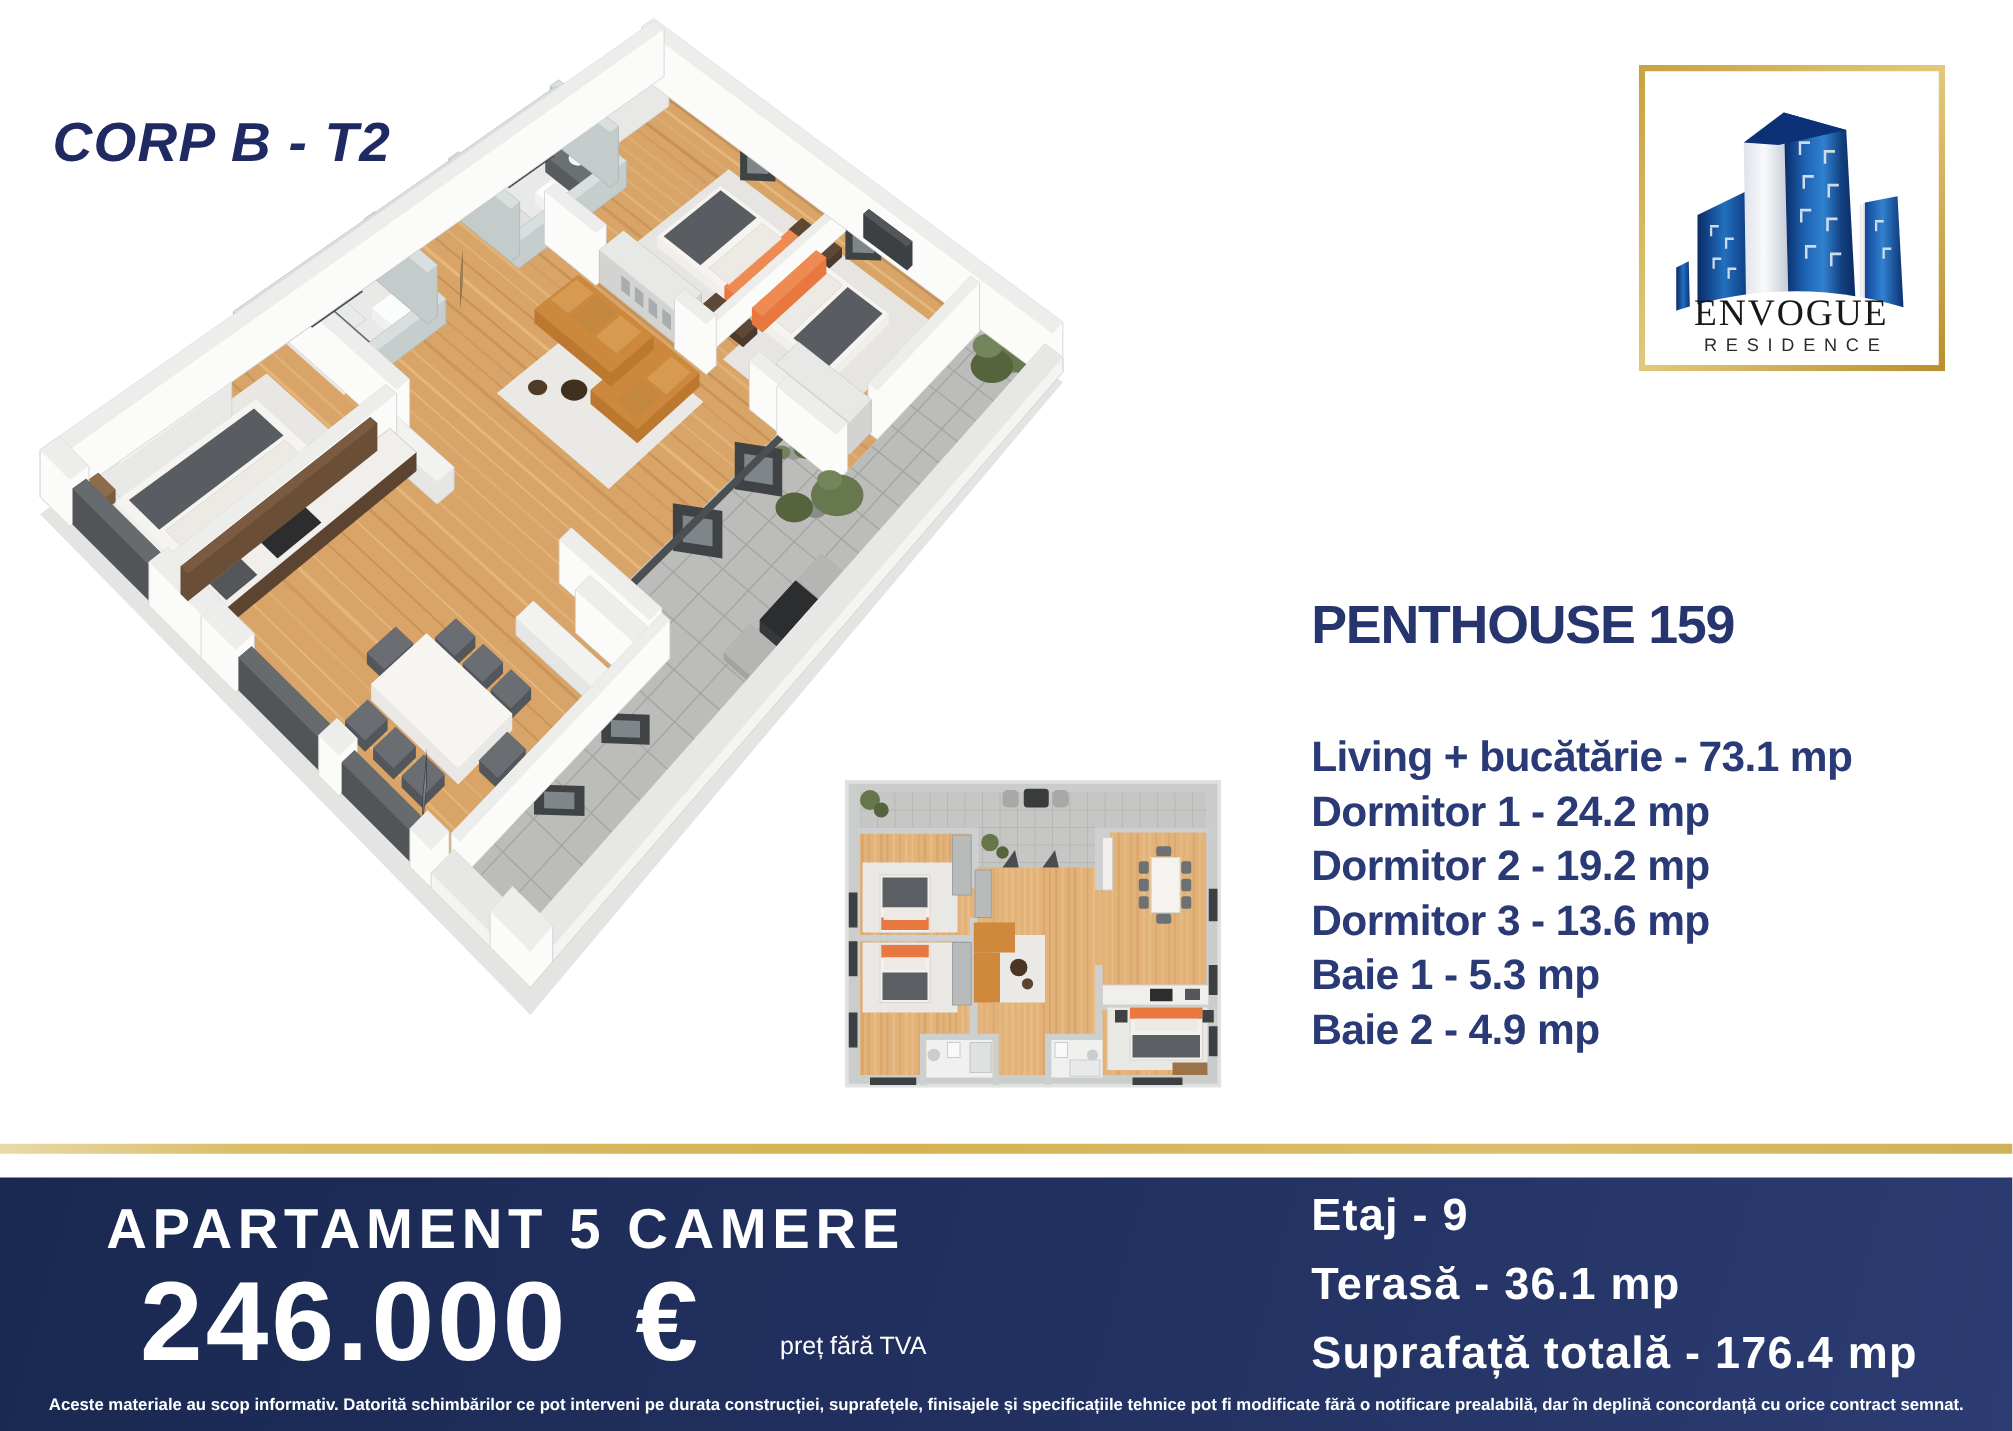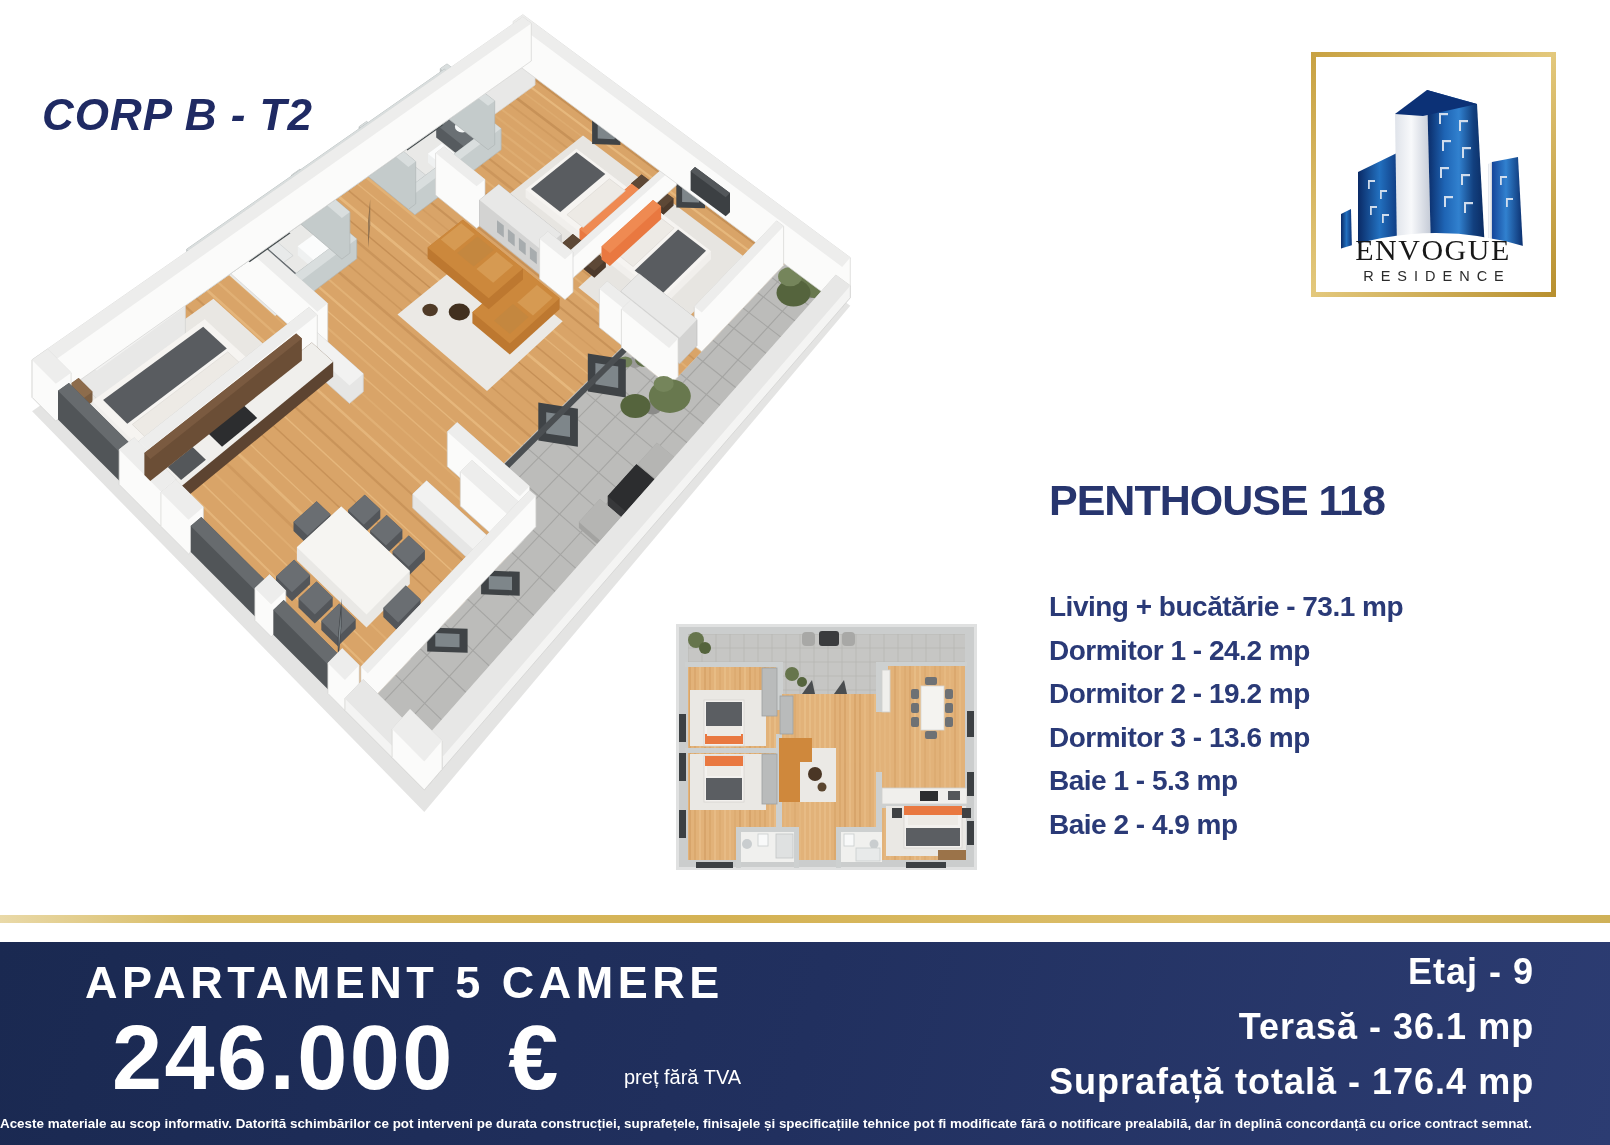--- a/index.html
+++ b/index.html
@@ -1122,35 +1122,35 @@
     </g>
 
 <g>
       <polygon points="126,72 136,58 139,72" fill="#4a4d4f"></polygon>
     </g>
 <g>
       <polygon points="158,72 168,58 171,72" fill="#4a4d4f"></polygon>
     </g>
 </svg>
 
-<div style="position:absolute;left:1049px;top:476px;font-size:43px;font-weight:bold;color:#27356e;letter-spacing:-1px;">PENTHOUSE 118</div>
-
-<div style="position:absolute;left:1049px;top:585px;font-size:28px;font-weight:bold;color:#2a3a77;line-height:43.5px;letter-spacing:-0.5px;">
+<div style="position:absolute;left:1049px;top:476px;font-size:43px;font-weight:bold;color:#27356e;letter-spacing:-1px;">PENTHOUSE 159</div>
+
+<div style="position:absolute;left:1049px;top:585px;font-size:34px;font-weight:bold;color:#2a3a77;line-height:43.5px;letter-spacing:-0.5px;">
 Living + bucătărie - 73.1 mp<br>
 Dormitor 1 - 24.2 mp<br>
 Dormitor 2 - 19.2 mp<br>
 Dormitor 3 - 13.6 mp<br>
 Baie 1 - 5.3 mp<br>
 Baie 2 - 4.9 mp
 </div>
 
 <div style="position:absolute;left:0;top:915px;width:1610px;height:8px;background:linear-gradient(90deg,#e9d9a8 0%,#d9bd67 12%,#d4b254 45%,#dcbf6c 75%,#cfb158 100%);"></div>
 
 <div style="position:absolute;left:0;top:942px;width:1610px;height:203px;background:linear-gradient(105deg,#1a2951 0%,#21305f 50%,#2c3c72 100%);"></div>
 
 <div style="position:absolute;left:85px;top:957px;font-size:45px;font-weight:bold;color:#ffffff;letter-spacing:4.5px;">APARTAMENT 5 CAMERE</div>
 
 <div style="position:absolute;left:112px;top:1007px;font-size:90px;font-weight:bold;color:#ffffff;letter-spacing:2.5px;word-spacing:26px;">246.000 €</div>
 
 <div style="position:absolute;left:624px;top:1066px;font-size:20px;color:#ffffff;">preț fără TVA</div>
 
-<div style="position:absolute;left:1049px;top:944px;font-size:36px;font-weight:bold;color:#ffffff;line-height:55px;letter-spacing:1px;text-align:right;">Etaj - 9<br>Terasă - 36.1 mp<br>Suprafață totală - 176.4 mp</div>
-
-<div style="position:absolute;left:0;top:1116px;width:1610px;font-size:13.4px;font-weight:bold;color:#ffffff;">Aceste materiale au scop informativ. Datorită schimbărilor ce pot interveni pe durata construcției, suprafețele, finisajele și specificațiile tehnice pot fi modificate fără o notificare prealabilă, dar în deplină concordanță cu orice contract semnat.</div>
+<div style="position:absolute;left:1049px;top:944px;font-size:36px;font-weight:bold;color:#ffffff;line-height:55px;letter-spacing:1px;">Etaj - 9<br>Terasă - 36.1 mp<br>Suprafață totală - 176.4 mp</div>
+
+<div style="position:absolute;left:0;top:1116px;width:1610px;text-align:center;font-size:13.4px;font-weight:bold;color:#ffffff;">Aceste materiale au scop informativ. Datorită schimbărilor ce pot interveni pe durata construcției, suprafețele, finisajele și specificațiile tehnice pot fi modificate fără o notificare prealabilă, dar în deplină concordanță cu orice contract semnat.</div>
 </body></html>

